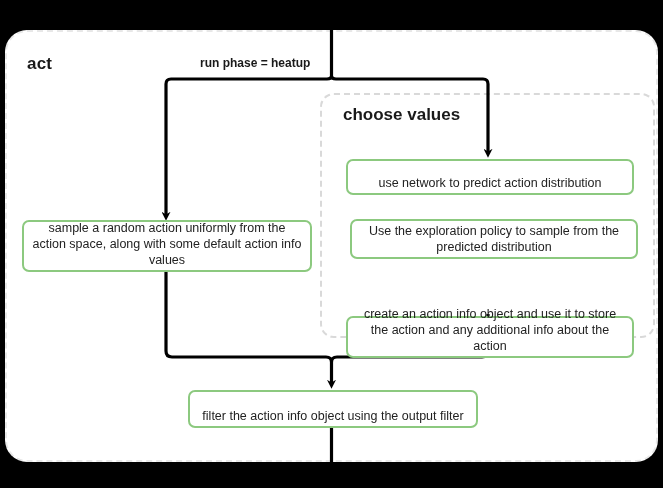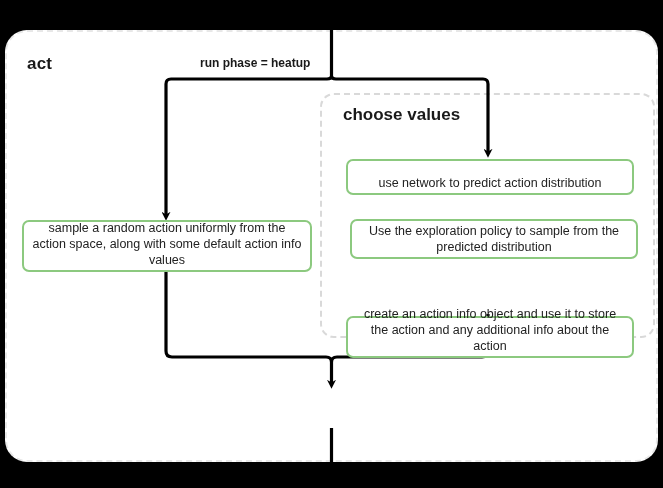--- a/index.html
+++ b/index.html
@@ -155,14 +155,17 @@
   </div>
 
   <div class="gbox" id="box-explore">
     <span>Use the exploration policy to sample from the predicted distribution</span>
   </div>
 
   <div class="gbox" id="box-create">
     <span>create an action info object and use it to store the action and any additional info about the action</span>
   </div>
 
+  <div class="gbox" id="box-filter">
+    <span>filter the action info object using the output filter</span>
+  </div>
 
 </div>
 
 </body></html>

